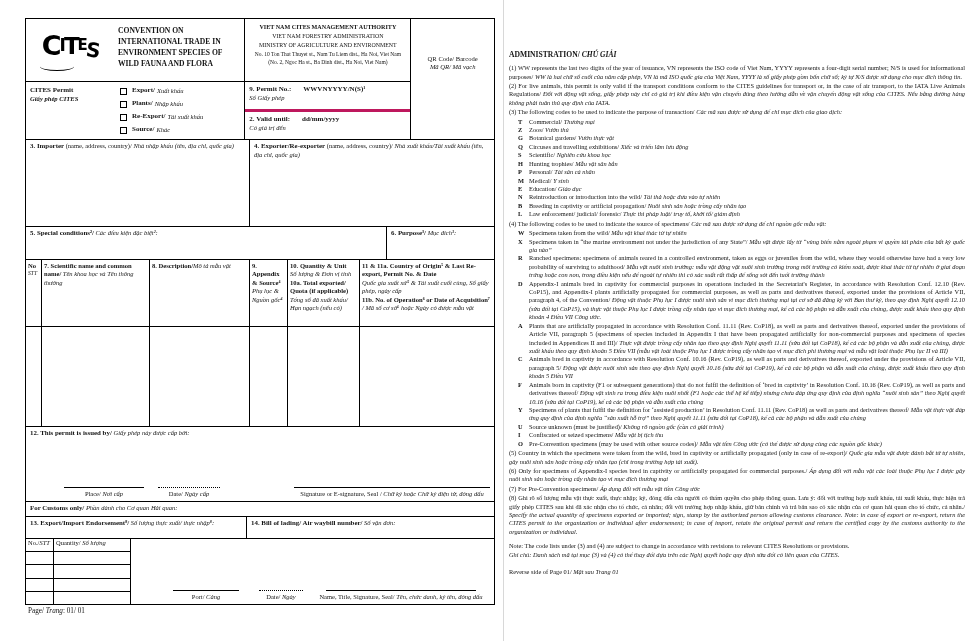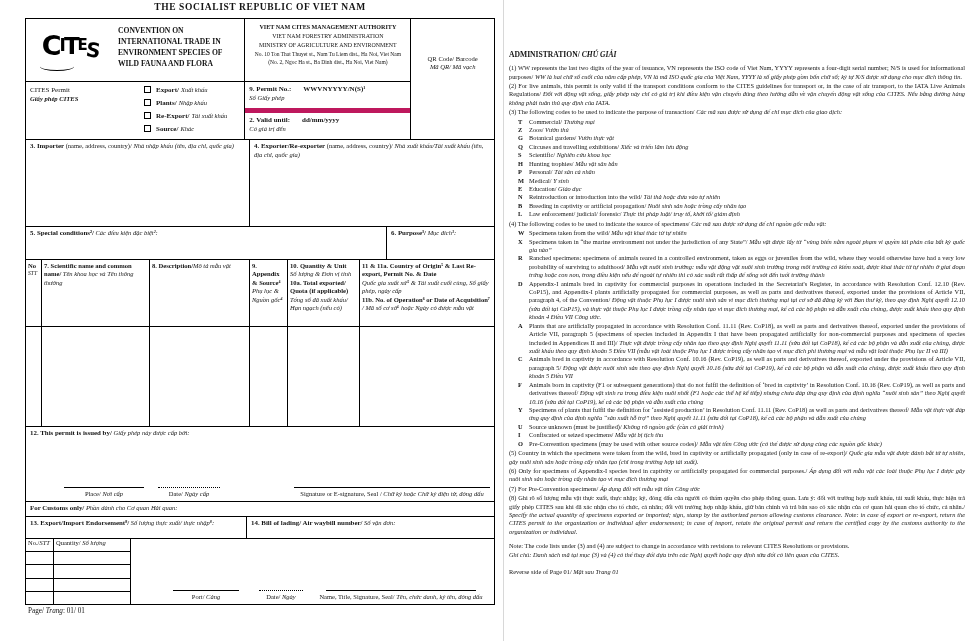--- a/index.html
+++ b/index.html
@@ -31,30 +31,30 @@
   .logo-letters span:nth-child(5){font-size:20px;vertical-align:-2px;transform:rotate(8deg);}
   .logo-swoosh{position:absolute;left:14px;bottom:10px;width:34px;height:9px;
                border-bottom:1.6px solid #000;border-radius:50%;}
   .conv-cell{flex:1;padding:6px 2px 0 4px;font-weight:bold;font-size:7.6px;line-height:1.45;}
   .auth-cell{width:166px;border-left:1px solid #000;text-align:center;padding:4px 2px 0 2px;}
   .auth-line{font-size:5.9px;line-height:1.5;}
   .auth-line:first-child{font-weight:bold;font-size:6.1px;}
   .auth-line:nth-child(n+4){font-size:5.5px;}
   .hdrB{flex:1;border-top:1px solid #000;display:flex;}
   .ptype-cell{width:88px;padding:4px 2px 0 4px;}
-  .ptype-cell .l1{font-weight:normal;font-size:7px;}
+  .ptype-cell .l1{font-weight:bold;font-size:7px;}
   .ptype-cell .l2{font-weight:bold;font-style:italic;font-size:6.6px;}
   .chk-cell{flex:1;padding:4px 2px 0 6px;}
-  .chk-row{display:flex;align-items:flex-start;margin-bottom:4.2px;margin-left:24px;}
+  .chk-row{display:flex;align-items:flex-end;margin-bottom:4.2px;}
   .chk{width:7px;height:7px;border:1px solid #000;margin-right:5px;flex:none;background:#fff;}
   .chk-row b{font-size:7px;}
   .chk-row i{margin-left:2px;}
   .pno-cell{width:166px;border-left:1px solid #000;display:flex;flex-direction:column;}
   .pno-a,.pno-b{flex:1;padding:3px 4px 0 4px;}
-  .pno-b{border-top:5px solid #be185d;}
+  .pno-b{border-top:3px solid #be185d;}
   .pno-line{display:flex;font-size:7px;}
   .pno-line .val{margin-left:12px;font-weight:bold;}
   .qr-cell{width:84px;border-left:1px solid #000;text-align:center;padding-top:36px;font-size:6.6px;}
 
   
   .rowC{height:87px;}
   .cell3{width:223px;padding:2px 4px;}
   .cell4{flex:1;border-left:1px solid #000;padding:2px 4px;}
   .flabel b{font-size:6.9px;}
 
@@ -118,21 +118,20 @@
   .note-block{margin-top:6px;}
   .note-block i{display:block;}
   .reverse-line{margin-top:9px;text-align:left;}
 </style>
 </head>
 <body>
 
 <div class="page">
   <div class="fold"></div>
 
-  <div class="doc-title">THE SOCIALIST REPUBLIC OF VIET NAM</div>
 
   <div class="form">
 
     <div class="top row first">
       <div class="top-left">
         <div class="hdrA">
           <div class="logo-cell">
             <span class="logo-letters"><span>C</span><span>I</span><span>T</span><span>E</span><span>S</span></span>
             <span class="logo-swoosh"></span>
           </div>

